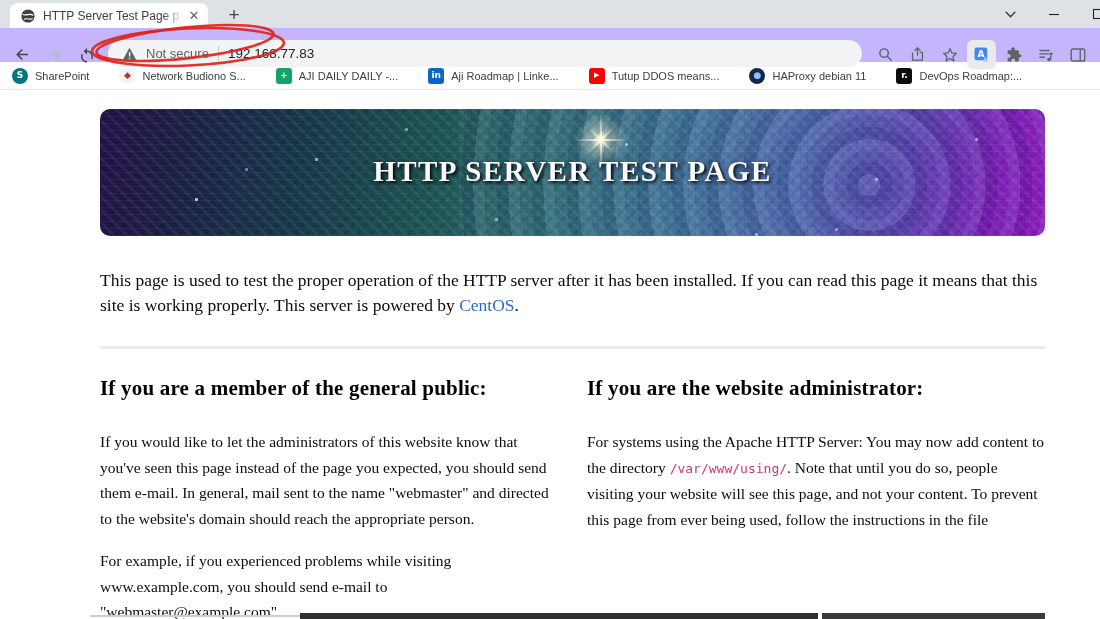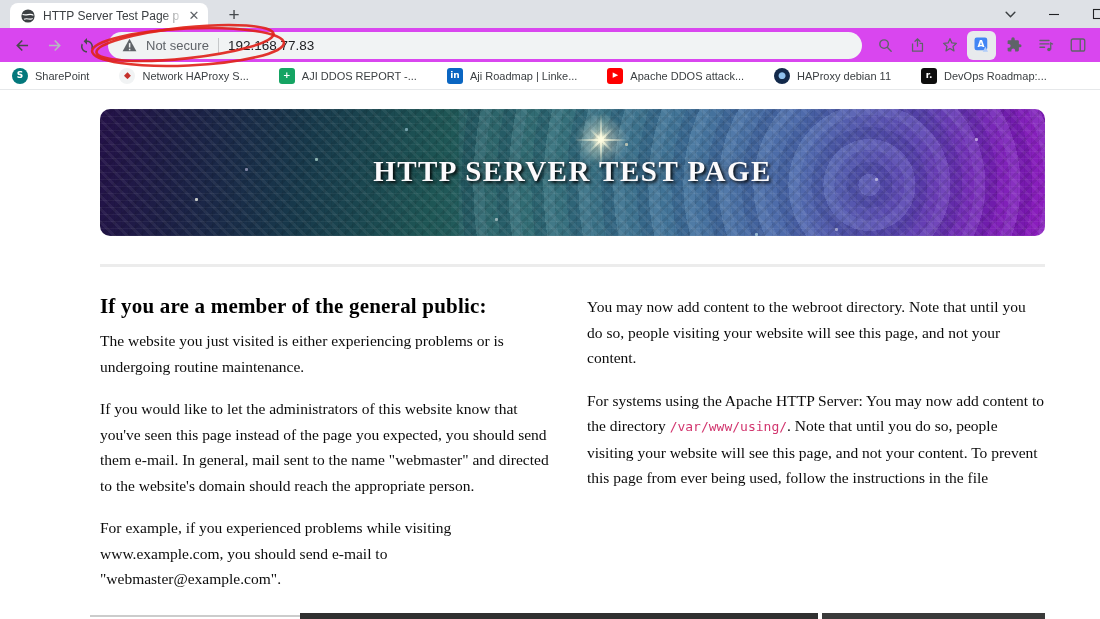--- a/index.html
+++ b/index.html
@@ -24,21 +24,21 @@
     background:linear-gradient(90deg, rgba(255,255,255,0), #fff); }
   .tab-close { width:16px; height:16px; display:flex; align-items:center; justify-content:center;
     color:#5f6368; font-size:13px; border-radius:50%; }
   .newtab { width:24px; height:24px; margin:0 0 1px 14px; display:flex; align-items:center;
     justify-content:center; color:#45494d; font-size:19px; font-weight:400; }
   .tabstrip-right { position:absolute; right:0; top:0; height:28px; display:flex; align-items:center; gap:24px; padding-right:0; }
   .ts-btn { width:20px; height:20px; display:flex; align-items:center; justify-content:center; color:#3c4043; }
   .maximize-partial { margin-right:-8px; }
 
   
-  .toolbar { height:34px; background:#d946ef; display:flex; align-items:center; padding:12px 8px; gap:3px; }
+  .toolbar { height:34px; background:#c4b5fd; display:flex; padding:12px 8px; gap:3px; }
   .tb-btn { width:29px; height:29px; display:flex; align-items:center; justify-content:center; border-radius:50%; flex:0 0 auto; }
   .omnibox {
     flex:1; height:27px; margin:0 6px 0 4px; background:#f1f3f4; border-radius:14px;
     display:flex; align-items:center; padding:0 14px; gap:9px; min-width:0;
   }
   .sec-label { font-size:13px; color:#5f6368; white-space:nowrap; }
   .omni-sep { width:1px; height:15px; background:#c6c8ca; }
   .omni-url { font-size:13.5px; color:#202124; white-space:nowrap; }
   .omni-spacer { flex:1; }
   .translate-btn { background:#e8eaed; border-radius:6px; }
@@ -90,21 +90,21 @@
     font-family:"Liberation Serif", serif;
   }
 
   .intro { margin-top:32px; font-size:17.5px; line-height:25px; color:#0b0b0b; }
   .intro a { color:#2f6bcc; text-decoration:none; }
 
   .rule { margin-top:28px; height:3px; background:#ececec; border:none; }
 
   .cols { display:flex; gap:29px; margin-top:27px; }
   .col { flex:1; min-width:0; }
-  .col h2 { font-size:21px; font-weight:bold; color:#000; margin:0 0 9px 0; letter-spacing:0.2px; }
+  .col h2 { font-size:21px; font-weight:bold; color:#000; margin:0 0 28px 0; letter-spacing:0.2px; }
   .col p { font-size:15.5px; line-height:25.5px; margin:0 0 17px 0; color:#0b0b0b; }
   .code { font-family:"DejaVu Sans Mono", monospace; font-size:13px; color:#d2356e; }
 
   
   .sliver { position:absolute; background:#303030; }
   .sliver-a { left:300px; top:613px; width:518px; height:6px; }
   .sliver-b { left:822px; top:613px; width:223px; height:6px; background:#3a3a3a; }
   .sliver-c { left:90px; top:615px; width:210px; height:2px; background:#cccccc; }
 
   
@@ -231,39 +231,39 @@
     <div class="bm">
       <span class="bm-ico circle" style="background-color: rgb(3, 120, 124);">
           <span class="bm-glyph" style="color: rgb(255, 255, 255);">S</span>
         </span>
       <span class="bm-label">SharePoint</span>
     </div>
     <div class="bm">
       <span class="bm-ico circle" style="background-color: rgb(241, 243, 244);">
           <span class="bm-glyph" style="color: rgb(196, 48, 43);">◆</span>
         </span>
-      <span class="bm-label">Network HAProxy S...</span>
+      <span class="bm-label">Network Budiono S...</span>
     </div>
     <div class="bm">
       <span class="bm-ico" style="background-color: rgb(21, 164, 99);">
           <span class="bm-glyph" style="color: rgb(255, 255, 255);">+</span>
         </span>
-      <span class="bm-label">AJI DDOS REPORT -...</span>
+      <span class="bm-label">AJI DAILY DAILY -...</span>
     </div>
     <div class="bm">
       <span class="bm-ico" style="background-color: rgb(10, 102, 194);">
           <span class="bm-glyph" style="color: rgb(255, 255, 255);">in</span>
         </span>
       <span class="bm-label">Aji Roadmap | Linke...</span>
     </div>
     <div class="bm">
       <span class="bm-ico" style="background-color: rgb(254, 0, 0);">
           <span class="bm-glyph" style="font-size: 7px; color: rgb(255, 255, 255);">▶</span>
         </span>
-      <span class="bm-label">Apache DDOS attack...</span>
+      <span class="bm-label">Tutup DDOS means...</span>
     </div>
     <div class="bm">
       <span class="bm-ico circle" style="background-color: rgb(18, 41, 75);">
           <span class="bm-glyph" style="color: rgb(143, 193, 238);">●</span>
         </span>
       <span class="bm-label">HAProxy debian 11</span>
     </div>
     <div class="bm">
       <span class="bm-ico" style="background-color: rgb(13, 13, 13);">
           <span class="bm-glyph" style="color: rgb(255, 255, 255);">r.</span>
@@ -279,32 +279,32 @@
       <div class="banner-ripples"></div>
       <div class="banner-mosaic"></div>
       <div class="sparkles"></div>
       <div class="star-ray"></div>
       <div class="star-ray v"></div>
       <div class="star-ray d1"></div>
       <div class="star-ray d2"></div>
       <h1 class="banner-title">HTTP SERVER TEST PAGE</h1>
     </div>
 
+    <p class="intro"><span>This page is used to test the proper operation of the HTTP server after it has been installed. If you can read this page it means that this site is working properly. This server is powered by </span><a href="#">CentOS</a><span>.</span></p>
 
     <div class="rule"></div>
 
     <div class="cols">
       <div class="col">
         <h2>If you are a member of the general public:</h2>
-        <p>The website you just visited is either experiencing problems or is undergoing routine maintenance.</p>
         <p>If you would like to let the administrators of this website know that you've seen this page instead of the page you expected, you should send them e-mail. In general, mail sent to the name "webmaster" and directed to the website's domain should reach the appropriate person.</p>
         <p>For example, if you experienced problems while visiting www.example.com, you should send e-mail to "webmaster@example.com".</p>
       </div>
       <div class="col">
-        <p>You may now add content to the webroot directory. Note that until you do so, people visiting your website will see this page, and not your content.</p>
+        <h2>If you are the website administrator:</h2>
         <p><span>For systems using the Apache HTTP Server: You may now add content to the directory </span><span class="code">/var/www/using/</span><span>. Note that until you do so, people visiting your website will see this page, and not your content. To prevent this page from ever being used, follow the instructions in the file </span></p>
 
       </div>
     </div>
   </div>
 
   <div class="sliver sliver-a"></div>
   <div class="sliver sliver-b"></div>
   <div class="sliver sliver-c"></div>
 

